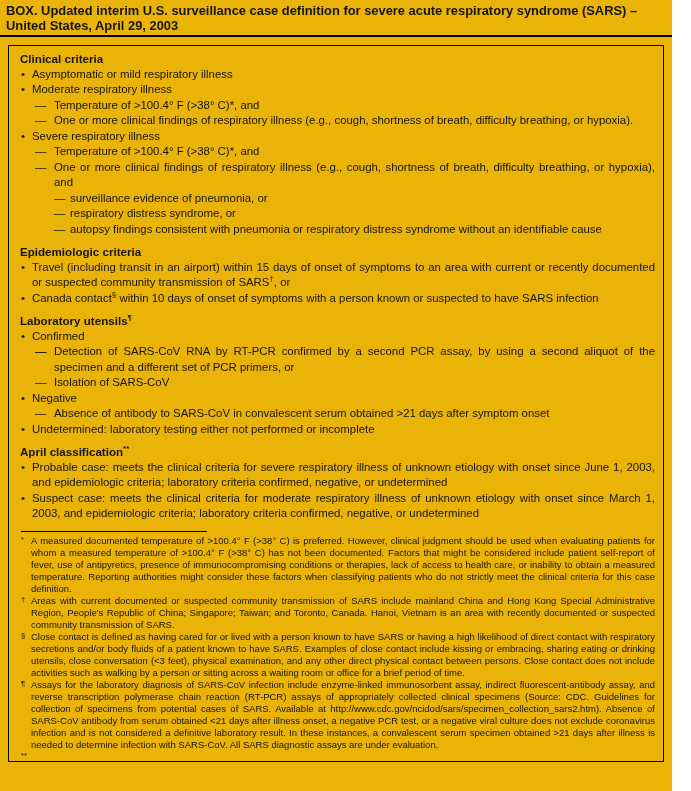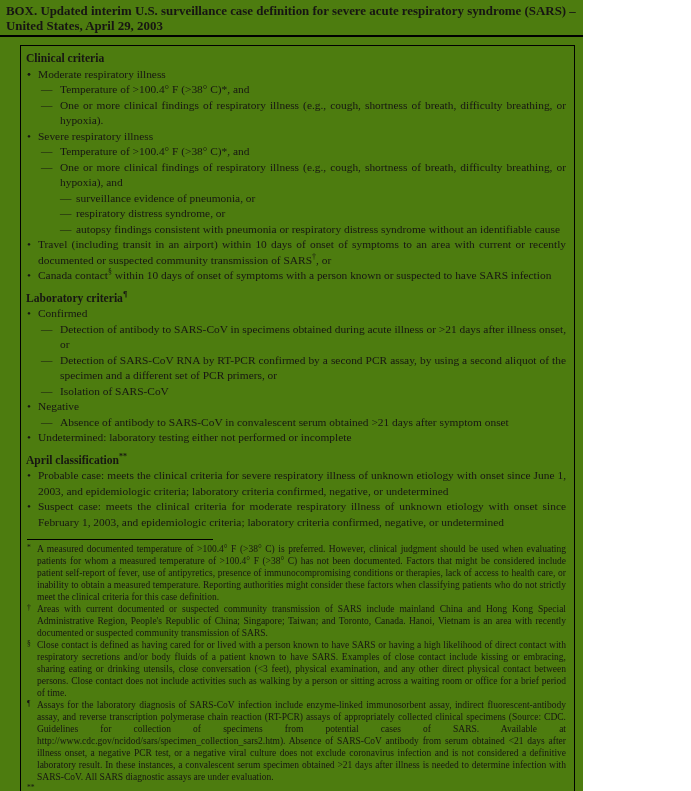--- a/index.html
+++ b/index.html
@@ -1,30 +1,30 @@
 <!DOCTYPE html>
 <html><head>
 <meta charset="utf-8">
 <style>
   * { box-sizing: border-box; }
   body { margin: 0; background: #ffffff; }
   .page {
-    width: 583px; height: 791px; background: #4d7c0f; color: #171513;
-    font-family: Liberation Serif, serif;
+    width: 672px; height: 791px; background: #eab308; color: #171513;
+    font-family: Liberation Sans, sans-serif;
     position: relative; overflow: hidden;
   }
   .masthead {
     padding: 4px 5px 0 6px;
     font-weight: bold; font-size: 12.9px; line-height: 14.5px;
   }
   .title-rule { border-top: 2px solid #000; margin-top: 2px; }
   .box {
-    margin: 8px 8px 0 20px;
+    margin: 8px 8px 0 8px;
     border: 1.6px solid #000;
-    padding: 5px 8px 10px 5px;
+    padding: 5px 8px 10px 11px;
   }
   .sec-heading {
     font-weight: bold; font-size: 11.6px; line-height: 15.5px; margin-top: 7px;
   }
   .sec.first .sec-heading { margin-top: 0; }
   .item {
     position: relative; text-align: justify;
     font-size: 11.4px; line-height: 15.5px;
   }
   .l1 { padding-left: 12px; }
@@ -47,52 +47,53 @@
 
 <div class="page">
 
   <div class="masthead">BOX. Updated interim U.S. surveillance case definition for severe acute respiratory syndrome (SARS) – United States, April 29, 2003</div>
   <div class="title-rule"></div>
 
   <div class="box">
 
     <div class="sec first">
       <div class="sec-heading"><span>Clinical criteria</span></div>
-      <div class="item l1"><span class="marker">•</span></div>
+      <div class="item l1"><span class="marker">•</span><span>Asymptomatic or mild respiratory illness</span></div>
       <div class="item l1"><span class="marker">•</span><span>Moderate respiratory illness</span></div>
       <div class="item l2"><span class="marker">—</span><span>Temperature of &gt;100.4° F (&gt;38° C)*, and</span></div>
       <div class="item l2"><span class="marker">—</span><span>One or more clinical findings of respiratory illness (e.g., cough, shortness of breath, difficulty breathing, or hypoxia).</span></div>
       <div class="item l1"><span class="marker">•</span><span>Severe respiratory illness</span></div>
       <div class="item l2"><span class="marker">—</span><span>Temperature of &gt;100.4° F (&gt;38° C)*, and</span></div>
       <div class="item l2"><span class="marker">—</span><span>One or more clinical findings of respiratory illness (e.g., cough, shortness of breath, difficulty breathing, or hypoxia), and</span></div>
       <div class="item l3"><span class="marker">—</span><span>surveillance evidence of pneumonia, or</span></div>
       <div class="item l3"><span class="marker">—</span><span>respiratory distress syndrome, or</span></div>
       <div class="item l3"><span class="marker">—</span><span>autopsy findings consistent with pneumonia or respiratory distress syndrome without an identifiable cause</span></div>
     </div>
 
     <div class="sec">
-      <div class="item l1"><span class="marker">•</span><span>Travel (including transit in an airport) within 10 days of onset of symptoms to an area with current or recently documented or suspected community transmission of SARS</span><sup>†</sup><span>, or</span></div>
+      <div class="sec-heading"><span>Epidemiologic criteria</span></div>
+      <div class="item l1"><span class="marker">•</span><span>Travel (including transit in an airport) within 15 days of onset of symptoms to an area with current or recently documented or suspected community transmission of SARS</span><sup>†</sup><span>, or</span></div>
       <div class="item l1"><span class="marker">•</span><span>Canada contact</span><sup>§</sup><span> within 10 days of onset of symptoms with a person known or suspected to have SARS infection</span></div>
     </div>
 
     <div class="sec">
-      <div class="sec-heading"><span>Laboratory criteria</span><sup>¶</sup></div>
+      <div class="sec-heading"><span>Laboratory utensils</span><sup>¶</sup></div>
       <div class="item l1"><span class="marker">•</span><span>Confirmed</span></div>
-      <div class="item l2"><span class="marker">—</span><span>Detection of antibody to SARS-CoV in specimens obtained during acute illness or &gt;21 days after illness onset, or</span></div>
+      <div class="item l2"><span class="marker">—</span></div>
       <div class="item l2"><span class="marker">—</span><span>Detection of SARS-CoV RNA by RT-PCR confirmed by a second PCR assay, by using a second aliquot of the specimen and a different set of PCR primers, or</span></div>
       <div class="item l2"><span class="marker">—</span><span>Isolation of SARS-CoV</span></div>
       <div class="item l1"><span class="marker">•</span><span>Negative</span></div>
       <div class="item l2"><span class="marker">—</span><span>Absence of antibody to SARS-CoV in convalescent serum obtained &gt;21 days after symptom onset</span></div>
       <div class="item l1"><span class="marker">•</span><span>Undetermined: laboratory testing either not performed or incomplete</span></div>
     </div>
 
     <div class="sec">
       <div class="sec-heading"><span>April classification</span><sup>**</sup></div>
       <div class="item l1"><span class="marker">•</span><span>Probable case: meets the clinical criteria for severe respiratory illness of unknown etiology with onset since June 1, 2003, and epidemiologic criteria; laboratory criteria confirmed, negative, or undetermined</span></div>
-      <div class="item l1"><span class="marker">•</span><span>Suspect case: meets the clinical criteria for moderate respiratory illness of unknown etiology with onset since February 1, 2003, and epidemiologic criteria; laboratory criteria confirmed, negative, or undetermined</span></div>
+      <div class="item l1"><span class="marker">•</span><span>Suspect case: meets the clinical criteria for moderate respiratory illness of unknown etiology with onset since March 1, 2003, and epidemiologic criteria; laboratory criteria confirmed, negative, or undetermined</span></div>
     </div>
 
     <div class="footnotes">
       <div class="fn-rule"></div>
       <div class="footnote"><span class="fn-marker">*</span><span>A measured documented temperature of &gt;100.4° F (&gt;38° C) is preferred. However, clinical judgment should be used when evaluating patients for whom a measured temperature of &gt;100.4° F (&gt;38° C) has not been documented. Factors that might be considered include patient self-report of fever, use of antipyretics, presence of immunocompromising conditions or therapies, lack of access to health care, or inability to obtain a measured temperature. Reporting authorities might consider these factors when classifying patients who do not strictly meet the clinical criteria for this case definition.</span></div>
       <div class="footnote"><span class="fn-marker">†</span><span>Areas with current documented or suspected community transmission of SARS include mainland China and Hong Kong Special Administrative Region, People's Republic of China; Singapore; Taiwan; and Toronto, Canada. Hanoi, Vietnam is an area with recently documented or suspected community transmission of SARS.</span></div>
       <div class="footnote"><span class="fn-marker">§</span><span>Close contact is defined as having cared for or lived with a person known to have SARS or having a high likelihood of direct contact with respiratory secretions and/or body fluids of a patient known to have SARS. Examples of close contact include kissing or embracing, sharing eating or drinking utensils, close conversation (&lt;3 feet), physical examination, and any other direct physical contact between persons. Close contact does not include activities such as walking by a person or sitting across a waiting room or office for a brief period of time.</span></div>
       <div class="footnote"><span class="fn-marker">¶</span><span>Assays for the laboratory diagnosis of SARS-CoV infection include enzyme-linked immunosorbent assay, indirect fluorescent-antibody assay, and reverse transcription polymerase chain reaction (RT-PCR) assays of appropriately collected clinical specimens (Source: CDC. Guidelines for collection of specimens from potential cases of SARS. Available at http://www.cdc.gov/ncidod/sars/specimen_collection_sars2.htm). Absence of SARS-CoV antibody from serum obtained &lt;21 days after illness onset, a negative PCR test, or a negative viral culture does not exclude coronavirus infection and is not considered a definitive laboratory result. In these instances, a convalescent serum specimen obtained &gt;21 days after illness is needed to determine infection with SARS-CoV. All SARS diagnostic assays are under evaluation.</span></div>
       <div class="footnote"><span class="fn-marker">**</span></div>
     </div>

